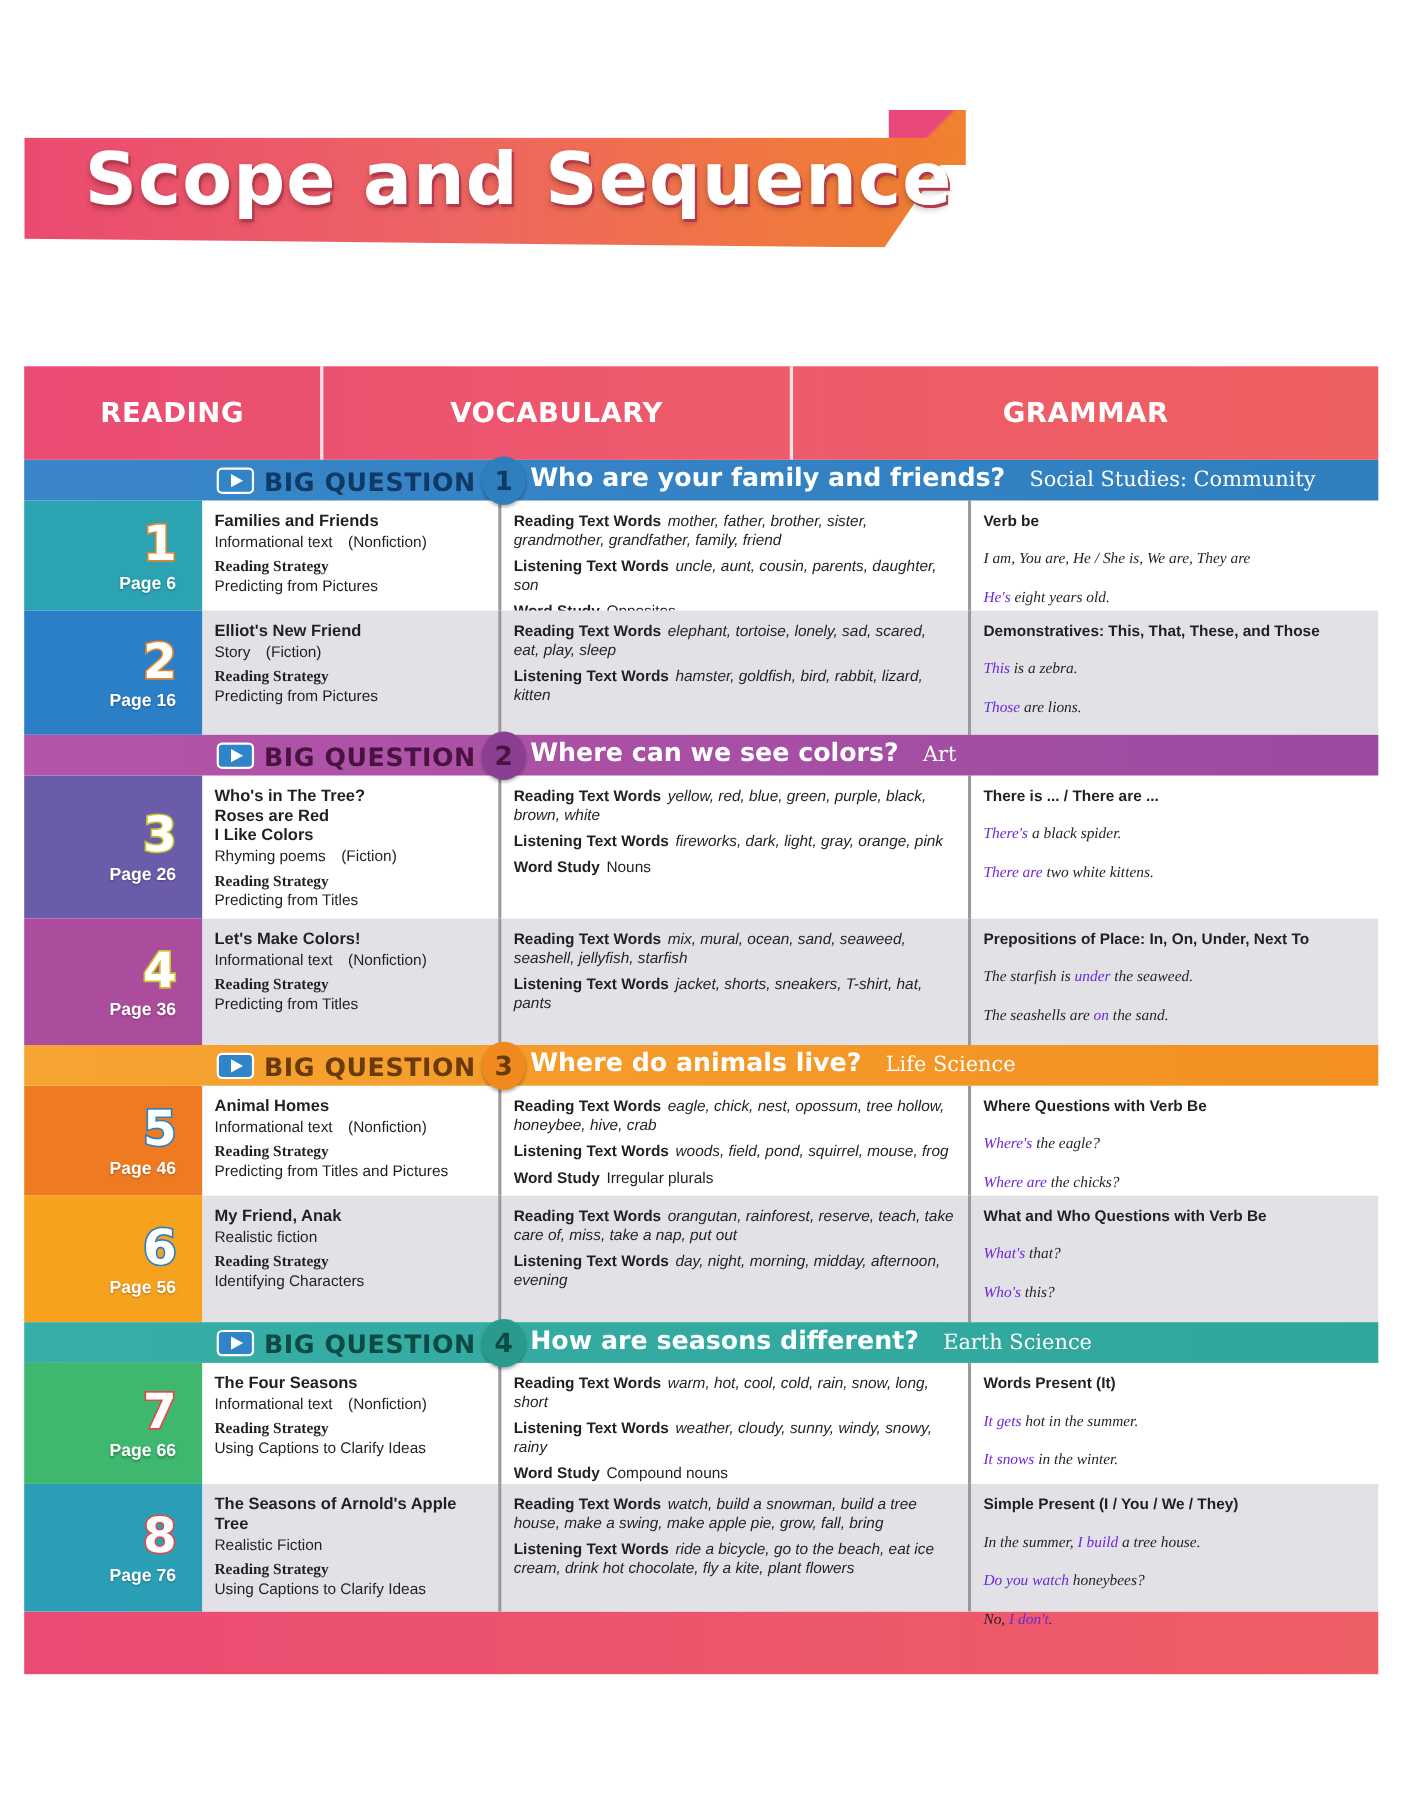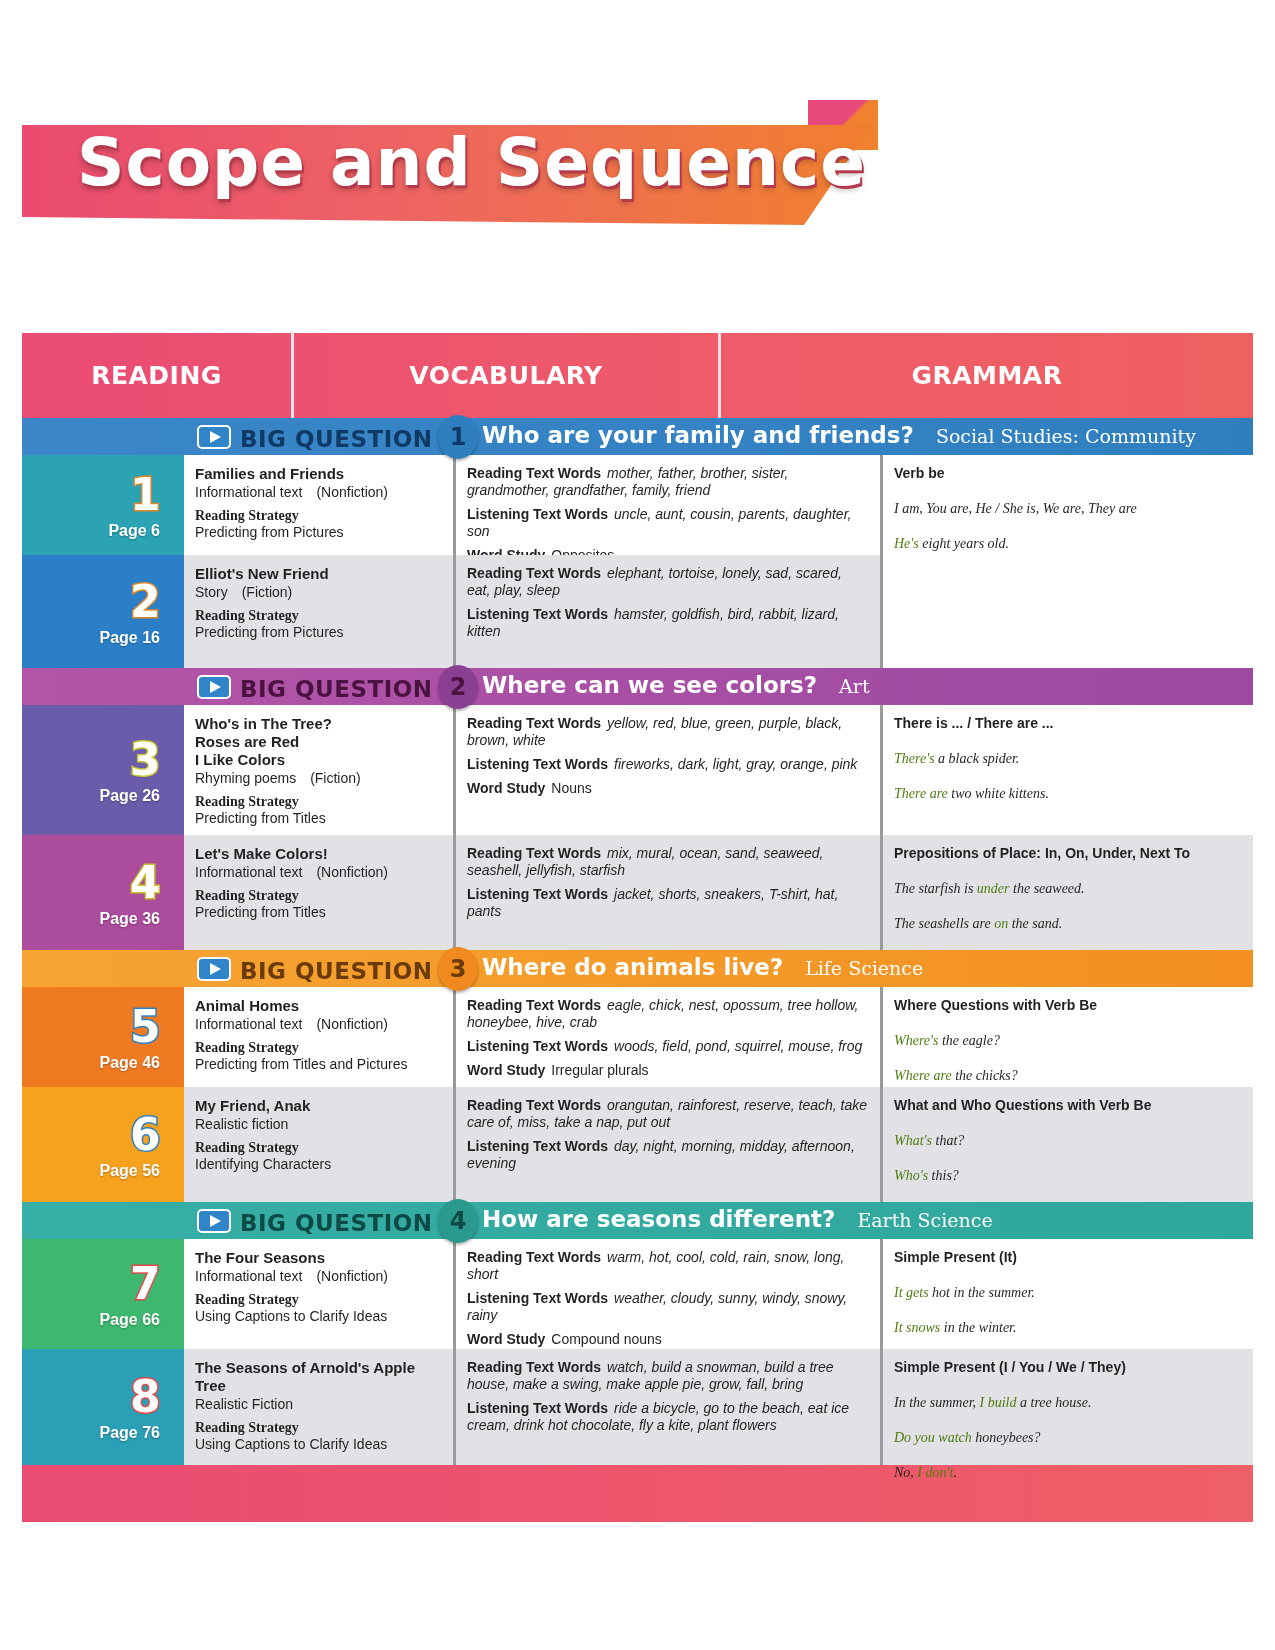--- a/index.html
+++ b/index.html
@@ -82,21 +82,21 @@
   .row-gray .cell { background: #e2e2e6; }
   .cell.col-read { border-right: 3px solid #9a9a9c; }
   .cell.col-vocab { border-right: 3px solid #9a9a9c; }
   .rd-title { font-weight: bold; font-size: 15px; line-height: 18px; }
   .rd-genre { margin-top: 1px; }
   .rd-genre .gap { display: inline-block; width: 14px; }
   .rd-strat-label { font-weight: bold; margin-top: 6px; font-family: Liberation Serif, serif; }
   .vc-line { margin-bottom: 7px; }
   .vc-label { font-weight: bold; margin-right: 6px; }
   .it { font-style: italic; }
-  .pink { color: #4d7c0f; font-style: italic; }
+  .pink { color: #6d28d9; font-style: italic; }
   .gr-title { font-weight: bold; }
   .gr-line { font-style: italic; margin-top: 18px; font-family: Liberation Serif, serif; }
 
   .footer-bar { height: 57px; background: linear-gradient(90deg, #ea4b73 0%, #ef5f66 100%); }
 </style>
 </head>
 <body>
 
 <div class="banner-wrap">
   <div class="banner-flag"></div>
@@ -147,20 +147,25 @@
         <div class="cell col-read">
           <div class="rd-title">Elliot's New Friend</div>
           <div class="rd-genre"><span>Story</span><span class="gap"></span><span>(Fiction)</span></div>
           <div class="rd-strat-label">Reading Strategy</div>
           <div>Predicting from Pictures</div>
         </div>
         <div class="cell col-vocab">
           <div class="vc-line"><span class="vc-label">Reading Text Words</span><span class="it">elephant, tortoise, lonely, sad, scared, eat, play, sleep</span></div>
           <div class="vc-line"><span class="vc-label">Listening Text Words</span><span class="it">hamster, goldfish, bird, rabbit, lizard, kitten</span></div>
         </div>
+        <div class="cell col-gram">
+          <div class="gr-title">Demonstratives: This, That, These, and Those</div>
+          <div class="gr-line"><span class="pink">This</span><span> is a zebra.</span></div>
+          <div class="gr-line"><span class="pink">Those</span><span> are lions.</span></div>
+        </div>
       </div>
       <div class="bq-row" style="background: linear-gradient(90deg, rgb(180, 85, 169), rgb(155, 74, 160));">
         <span class="bq-icon"></span>
         <span class="bq-label" style="color:#4a1240">BIG QUESTION</span>
         <span class="bq-num" style="background:#8a3f92;color:#4a1240">2</span>
         <span class="bq-question"><span>Where can we see colors?</span><span class="bq-subject">Art</span></span>
       </div>
       <div class="unit-row row-white" style="height: 130px;">
         <div class="unit-cell" style="background:#6b5bab">
           <div class="unit-num" style="-webkit-text-stroke-color:#c7c32a">3</div>
@@ -271,21 +276,21 @@
           <div class="rd-genre"><span>Informational text</span><span class="gap"></span><span>(Nonfiction)</span></div>
           <div class="rd-strat-label">Reading Strategy</div>
           <div>Using Captions to Clarify Ideas</div>
         </div>
         <div class="cell col-vocab">
           <div class="vc-line"><span class="vc-label">Reading Text Words</span><span class="it">warm, hot, cool, cold, rain, snow, long, short</span></div>
           <div class="vc-line"><span class="vc-label">Listening Text Words</span><span class="it">weather, cloudy, sunny, windy, snowy, rainy</span></div>
           <div class="vc-line"><span class="vc-label">Word Study</span><span class="">Compound nouns</span></div>
         </div>
         <div class="cell col-gram">
-          <div class="gr-title">Simple Present (It)</div>
+          <div class="gr-title">Words Present (It)</div>
           <div class="gr-line"><span class="pink">It gets</span><span> hot in the summer.</span></div>
           <div class="gr-line"><span class="pink">It snows</span><span> in the winter.</span></div>
           <div class="gr-line"><span class="pink">It doesn't snow</span><span> in the summer.</span></div>
         </div>
       </div>
       <div class="unit-row row-gray" style="height: 116px;">
         <div class="unit-cell" style="background:#2b9fb6">
           <div class="unit-num" style="-webkit-text-stroke-color:#e34848">8</div>
           <div class="unit-page">Page 76</div>
         </div>

